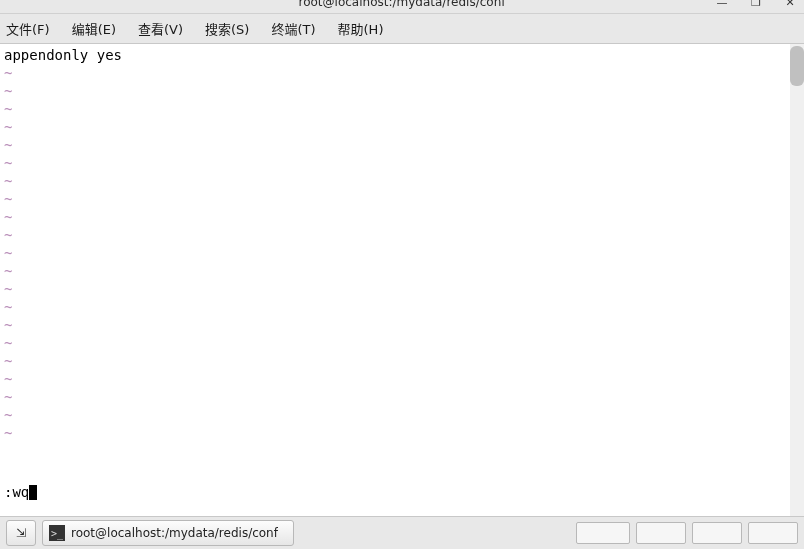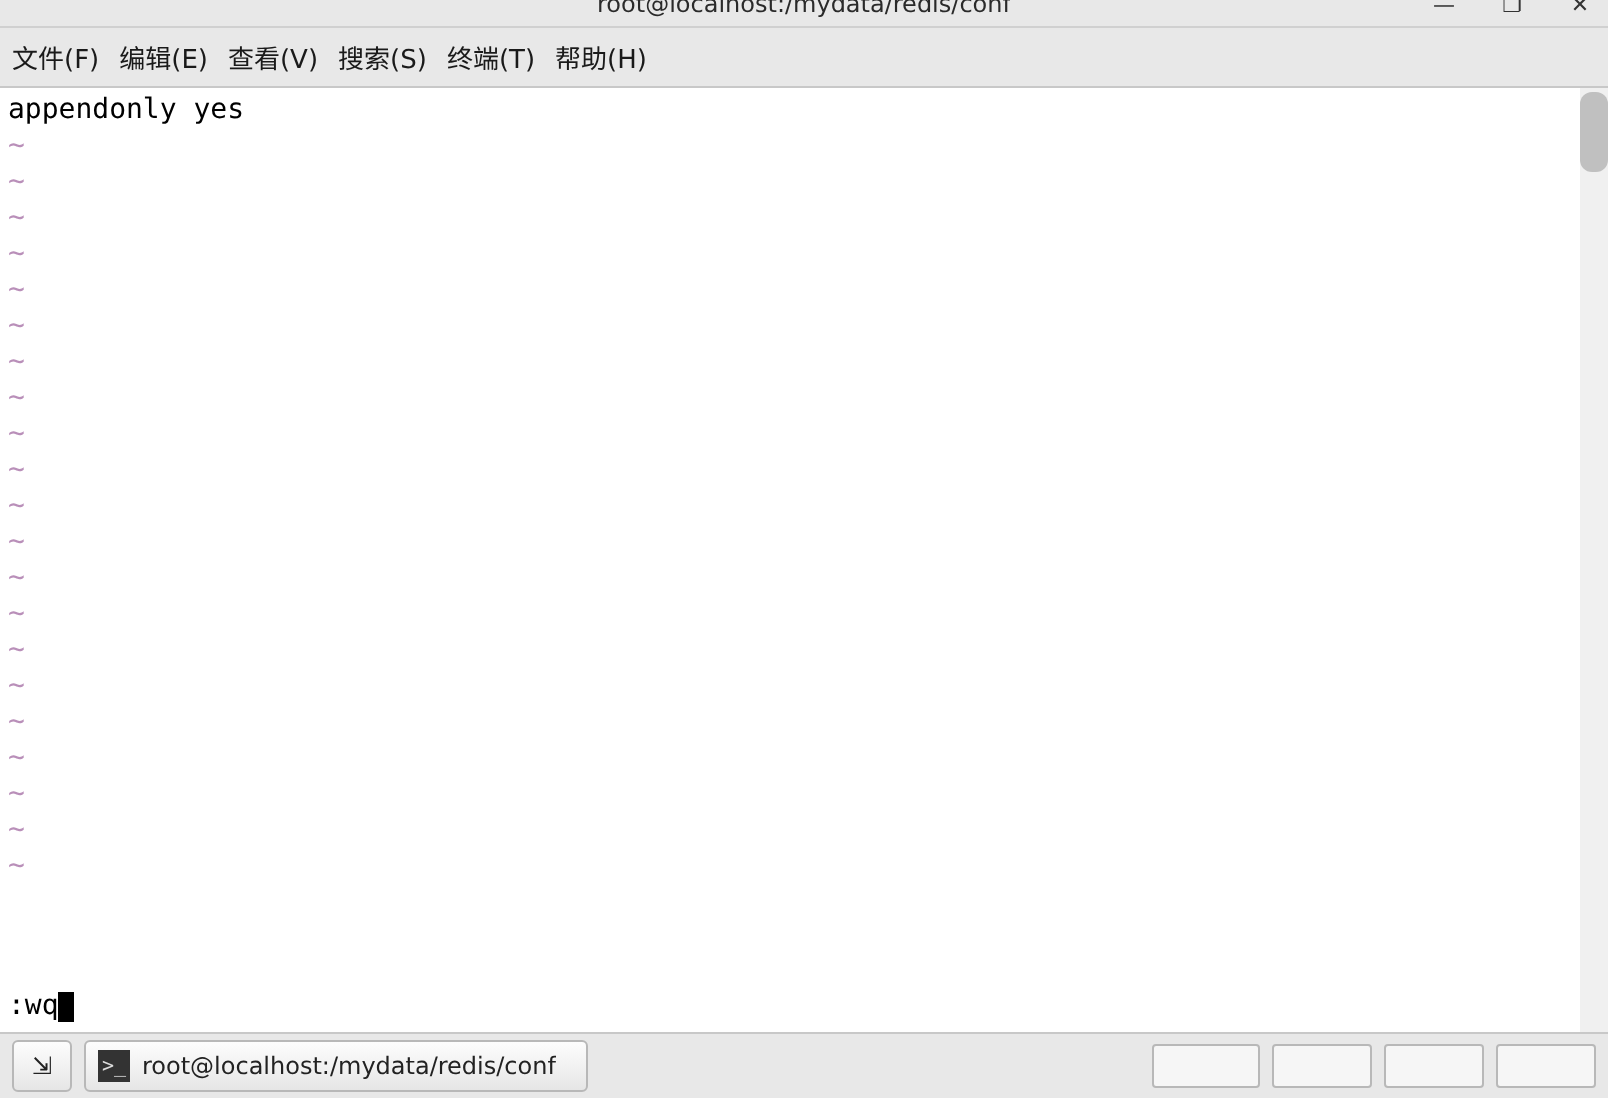--- a/index.html
+++ b/index.html
@@ -45,21 +45,21 @@
     display:flex; align-items:center; justify-content:center;
     color:#333; font-size:11px; line-height:1;
   }
   
   .menubar {
     height: 30px;
     background: #e8e8e8;
     display: flex;
     align-items: center;
     padding: 0 6px;
-    gap: 10px;
+    gap: 22px;
     border-bottom: 1px solid #c8c8c8;
     flex-shrink: 0;
     color: #1a1a1a;
   }
   .menu-item { cursor: default; }
   
   .editor-wrap {
     flex: 1;
     display: flex;
     background: #fff;
@@ -78,21 +78,21 @@
     overflow: hidden;
     display: flex;
     flex-direction: column;
   }
   .editor-lines {
     flex: 0 0 auto;
   }
   .tilde { color: #b98fb9; }
   .cmdline {
     margin-top: auto;
-    padding-bottom: 4px;
+    padding-bottom: 15px;
     display: flex;
     align-items: center;
   }
   .cursor {
     display: inline-block;
     width: 8px; height: 15px;
     background: #000;
     vertical-align: text-bottom;
   }
   

